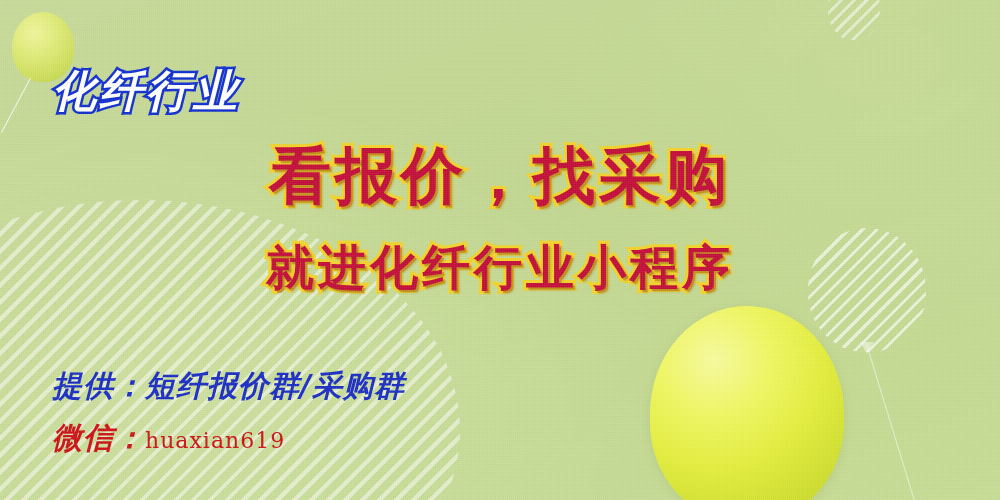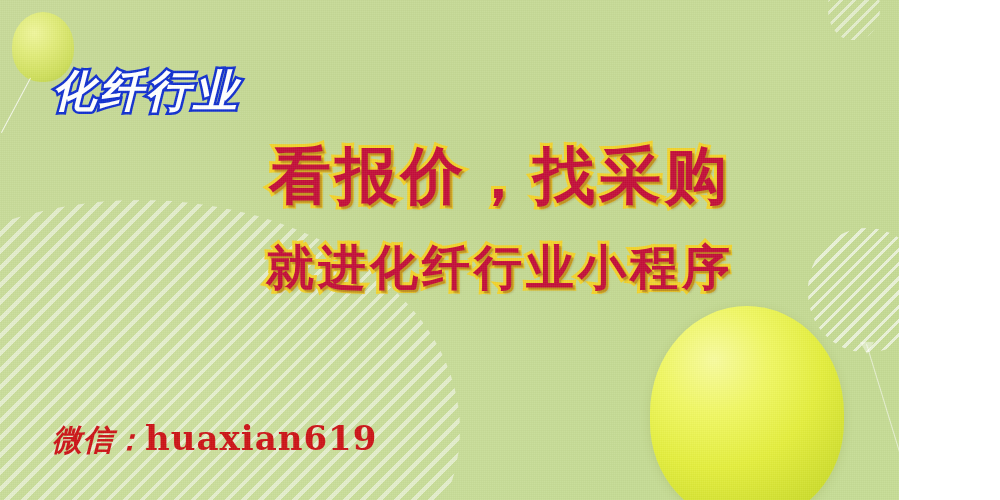--- a/index.html
+++ b/index.html
@@ -6,21 +6,21 @@
     margin: 0;
     padding: 0;
     background: #ffffff;
   }
   body {
     font-family: "Liberation Sans", sans-serif;
   }
 
   #poster {
     position: relative;
-    width: 899px;
+    width: 1000px;
     height: 500px;
     overflow: hidden;
     background: #c4d894;
     background-image:
       radial-gradient(ellipse 700px 420px at 18% 78%, rgba(214,230,170,0.55) 0%, rgba(214,230,170,0) 70%),
       radial-gradient(ellipse 520px 380px at 88% 12%, rgba(206,224,158,0.45) 0%, rgba(206,224,158,0) 72%),
       linear-gradient(160deg, #c8da99 0%, #c2d791 45%, #c6dc95 100%);
   }
 
   
@@ -195,22 +195,22 @@
   .contact-wechat {
     left: 52px;
     top: 418px;
     font-size: 30px;
     color: #cc1518;
     letter-spacing: 1px;
   }
   .contact-wechat .handle {
     font-family: "DejaVu Serif", serif;
     font-style: normal;
-    font-weight: bold;
-    font-size: 34px;
+    font-weight: normal;
+    font-size: 22px;
     letter-spacing: 1px;
   }
   .label-cn { font-style: italic; }
 </style>
 </head>
 <body>
 
 <div id="poster">
 
   <div class="deco stripe-bl"></div>
@@ -223,18 +223,21 @@
 
   <div class="brand-title">化纤行业</div>
 
   <div class="headline headline-1">
     <span class="inner">看报价，找采购</span>
   </div>
   <div class="headline headline-2">
     <span class="inner">就进化纤行业小程序</span>
   </div>
 
+  <div class="contact-line contact-provide">
+    <span class="label-cn">提供：</span><span class="label-cn">短纤报价群/采购群</span>
+  </div>
 
   <div class="contact-line contact-wechat">
     <span class="label-cn">微信：</span><span class="handle">huaxian619</span>
   </div>
 
 </div>
 
 </body></html>

